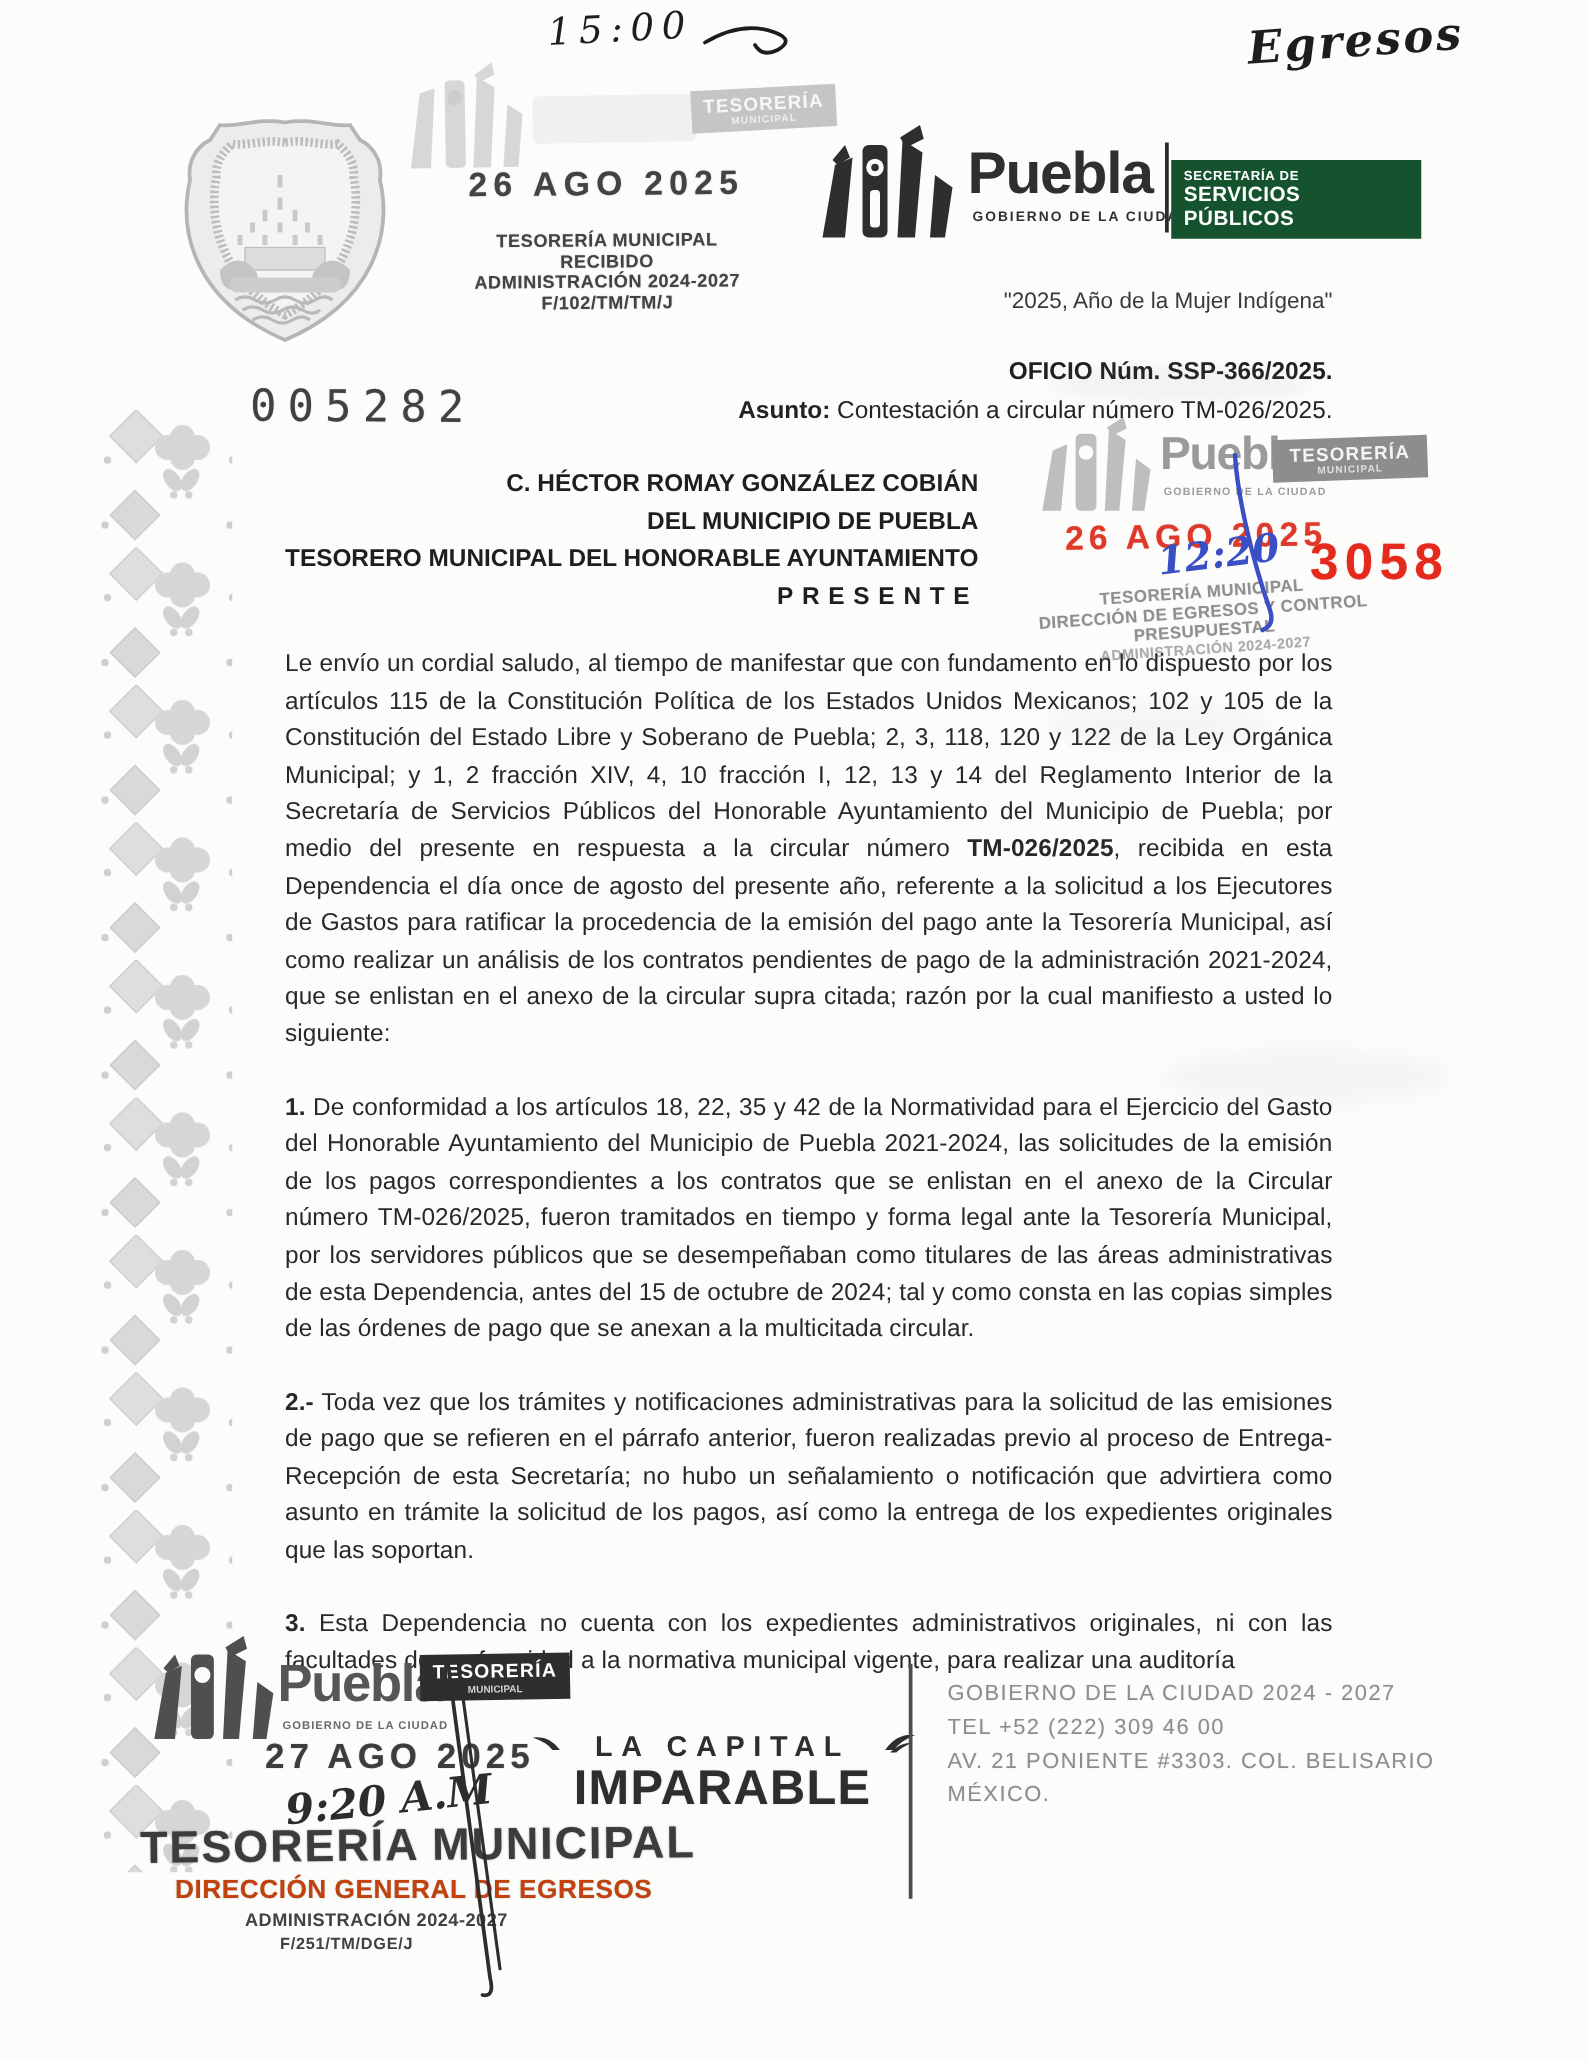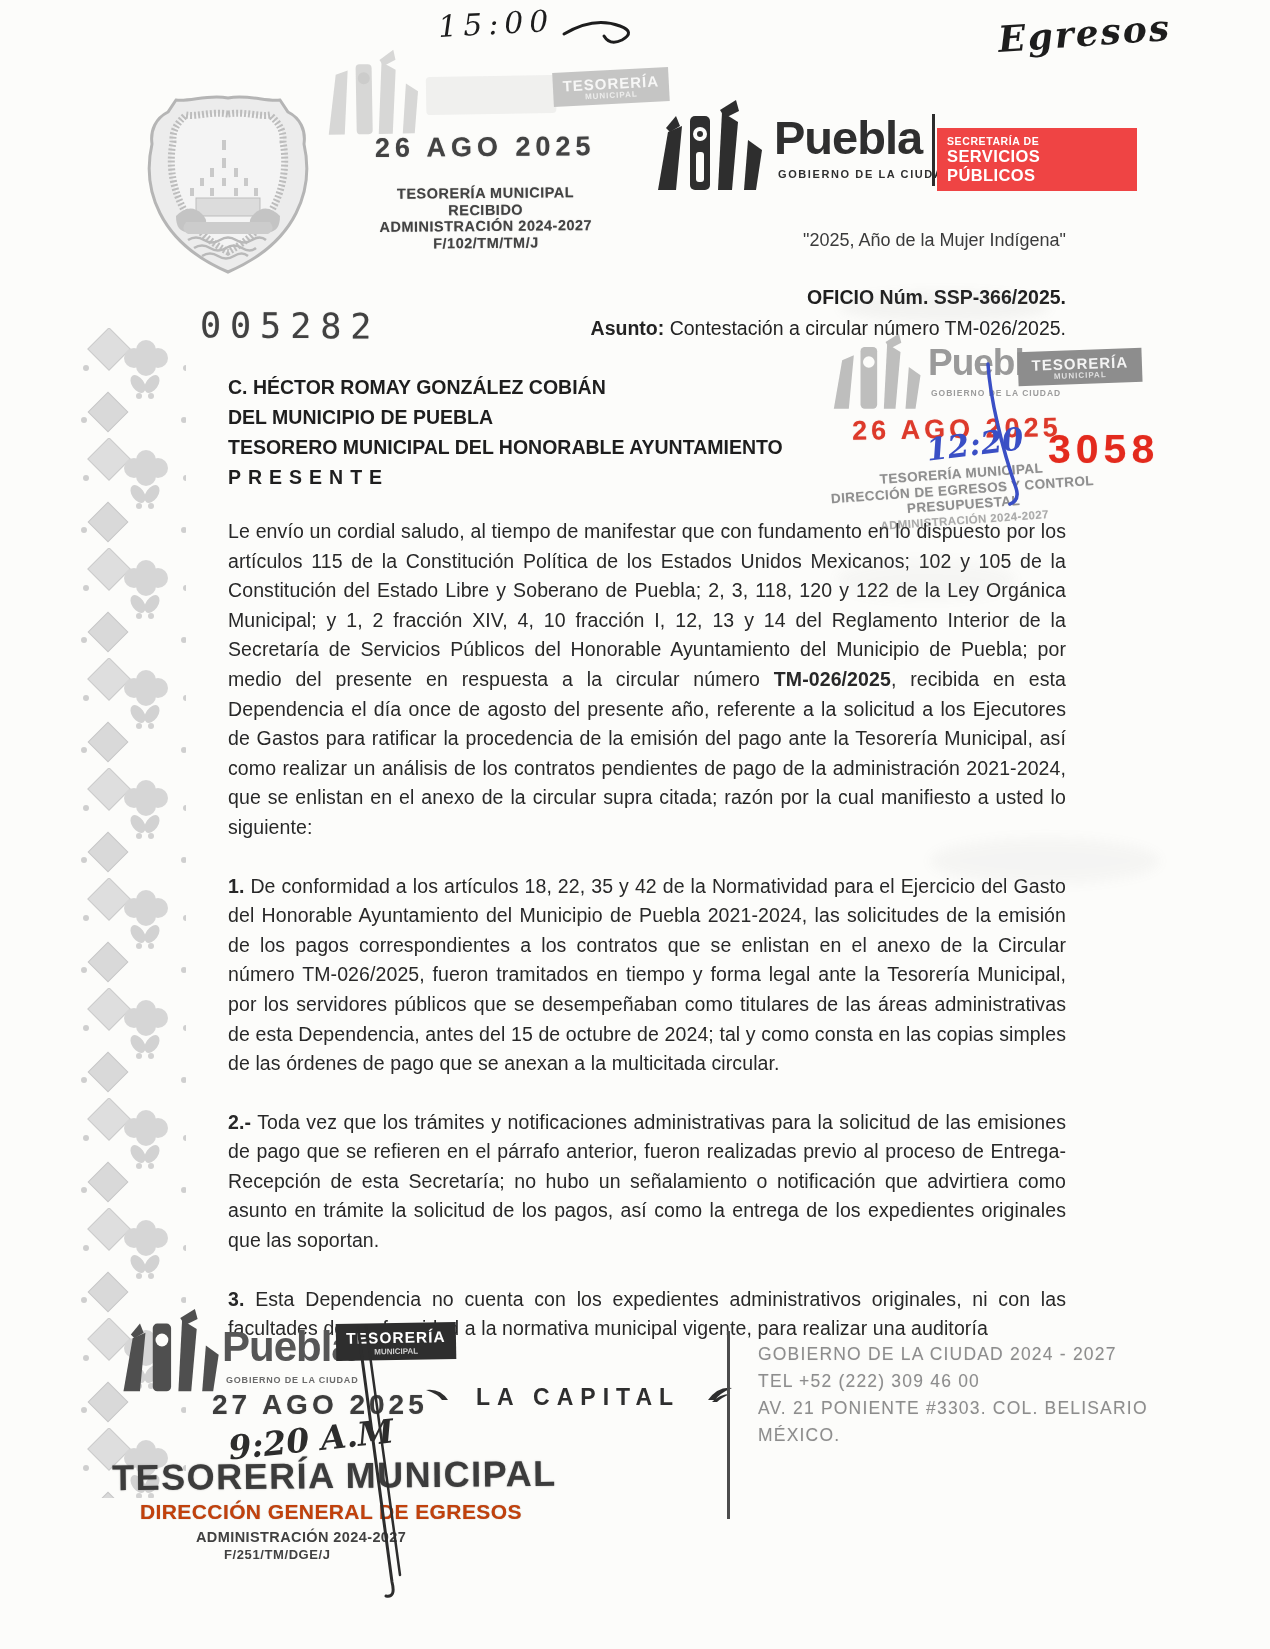--- a/index.html
+++ b/index.html
@@ -34,21 +34,21 @@
   .rcv .date{font-size:27px;font-weight:700;letter-spacing:5px;text-shadow:0 0 1px #55555588;}
   .rcv .l{font-size:14.5px;font-weight:700;letter-spacing:.5px;line-height:16.5px;text-shadow:0 0 1px #55555577;}
   .rcv .gap{height:22px;}
 
   
   .brand{left:652px;top:96px;width:470px;height:100px;}
   .brand .icons{position:absolute;left:0;top:2px;}
   .brand .word{position:absolute;left:122px;top:14px;font-size:47px;font-weight:800;color:#2f2f2f;letter-spacing:-1px;}
   .brand .sub{position:absolute;left:126px;top:72px;font-size:11px;font-weight:700;letter-spacing:1.6px;color:#2f2f2f;}
   .brand .bar{position:absolute;left:280px;top:18px;width:3px;height:72px;background:#2c2c2c;}
-  .brand .dept{position:absolute;left:285px;top:32px;width:180px;background:#ef4444;color:#fff;padding:7px 10px 6px;}
+  .brand .dept{position:absolute;left:285px;top:32px;width:180px;background:#14532d;color:#fff;padding:7px 10px 6px;}
   .brand .dept .d1{font-size:10.5px;font-weight:700;letter-spacing:.6px;}
   .brand .dept .d2{font-size:16.5px;font-weight:800;letter-spacing:.4px;}
 
   .slogan{right:204px;top:230px;font-size:18px;color:#3a3a3a;}
 
   
   .oficio{right:204px;top:286px;font-size:19.5px;font-weight:800;color:#1f1f1f;}
   .asunto{right:204px;top:317px;font-size:19.5px;color:#232323;}
   .asunto b{font-weight:800;}
 
@@ -63,21 +63,21 @@
   .stamp-r .ghost-box{position:absolute;left:228px;top:22px;width:108px;transform:rotate(-2deg);background:#8d8d8d;}
   .stamp-r .date{position:absolute;left:62px;top:86px;font-size:27px;font-weight:700;letter-spacing:4px;
     color:#dd3a2b;text-shadow:0 0 1px #dd3a2b66;transform:rotate(-1deg);}
   .stamp-r .num{position:absolute;left:258px;top:98px;font-size:41px;font-weight:800;letter-spacing:5px;
     color:#e32a1d;text-shadow:0 0 1px #e32a1d66;}
   .stamp-r .deptxt{position:absolute;left:8px;top:138px;width:330px;text-align:center;color:#8f8f8f;
     font-size:13.5px;font-weight:700;letter-spacing:.4px;line-height:15.5px;transform:rotate(-4deg);
     text-shadow:0 0 1px #8f8f8f55;}
 
   
-  .recipient{left:228px;top:372px;font-size:19.5px;font-weight:800;line-height:30px;color:#1e1e1e;}
+  .recipient{left:228px;top:372px;font-size:19.5px;font-weight:800;line-height:30px;color:#1e1e1e;text-align:right;}
   .recipient .presente{letter-spacing:7px;}
 
   
   .body-text{left:228px;top:517px;width:838px;font-size:19.5px;line-height:29.6px;
     text-align:justify;color:#282828;letter-spacing:.1px;}
   .body-text p{margin:0 0 29px 0;}
   .body-text b{font-weight:800;}
 
   
   .pattern{left:76px;top:328px;}
@@ -315,20 +315,21 @@
     <div class="l1">
       <svg style="position:absolute;left:-24px;top:2px;transform:scaleX(-1);" width="26" height="18">
         <path d="M2 14 Q10 2 24 4 Q12 8 8 14 Z" fill="#2e2e2e"></path>
       </svg>
       <span>LA CAPITAL</span>
       <svg style="position:absolute;right:-26px;top:0px;" width="28" height="20">
         <path d="M2 16 Q12 2 26 4 Q14 9 9 16 Z" fill="#2e2e2e"></path>
         <path d="M6 18 Q14 10 24 10 Q15 14 11 18 Z" fill="#2e2e2e"></path>
       </svg>
     </div>
+    <div class="l2">IMPARABLE</div>
   </div>
 
   <div class="abs fdivider"></div>
 
   <div class="abs addr">
     <div>GOBIERNO DE LA CIUDAD 2024 - 2027</div>
     <div>TEL +52 (222) 309 46 00</div>
     <div>AV. 21 PONIENTE #3303. COL. BELISARIO</div>
     <div>MÉXICO.</div>
   </div>

